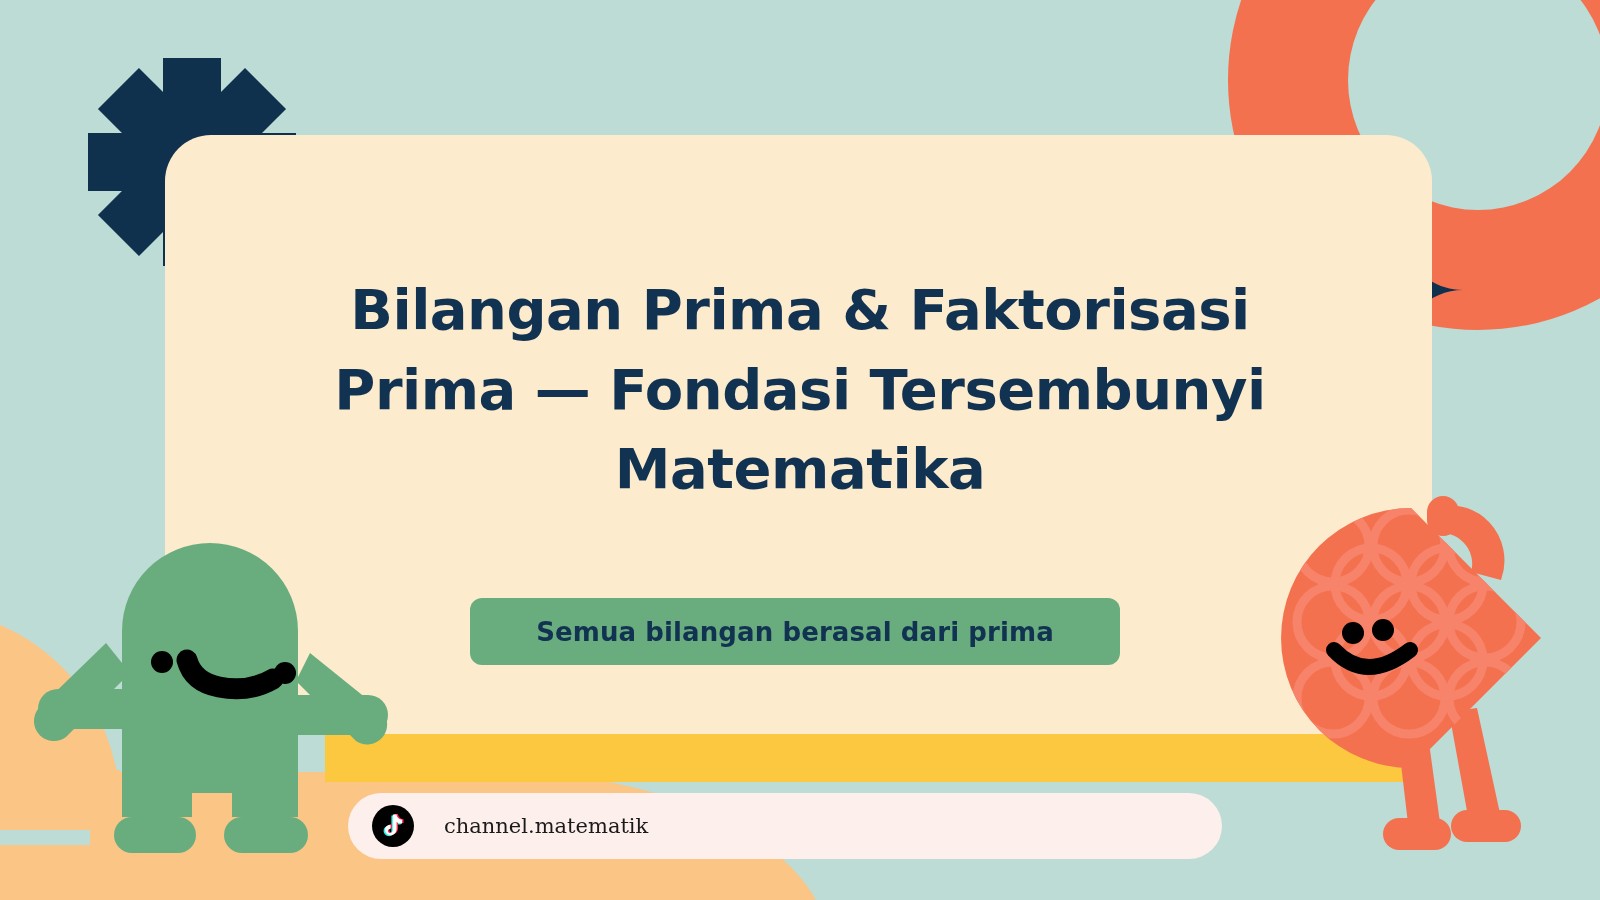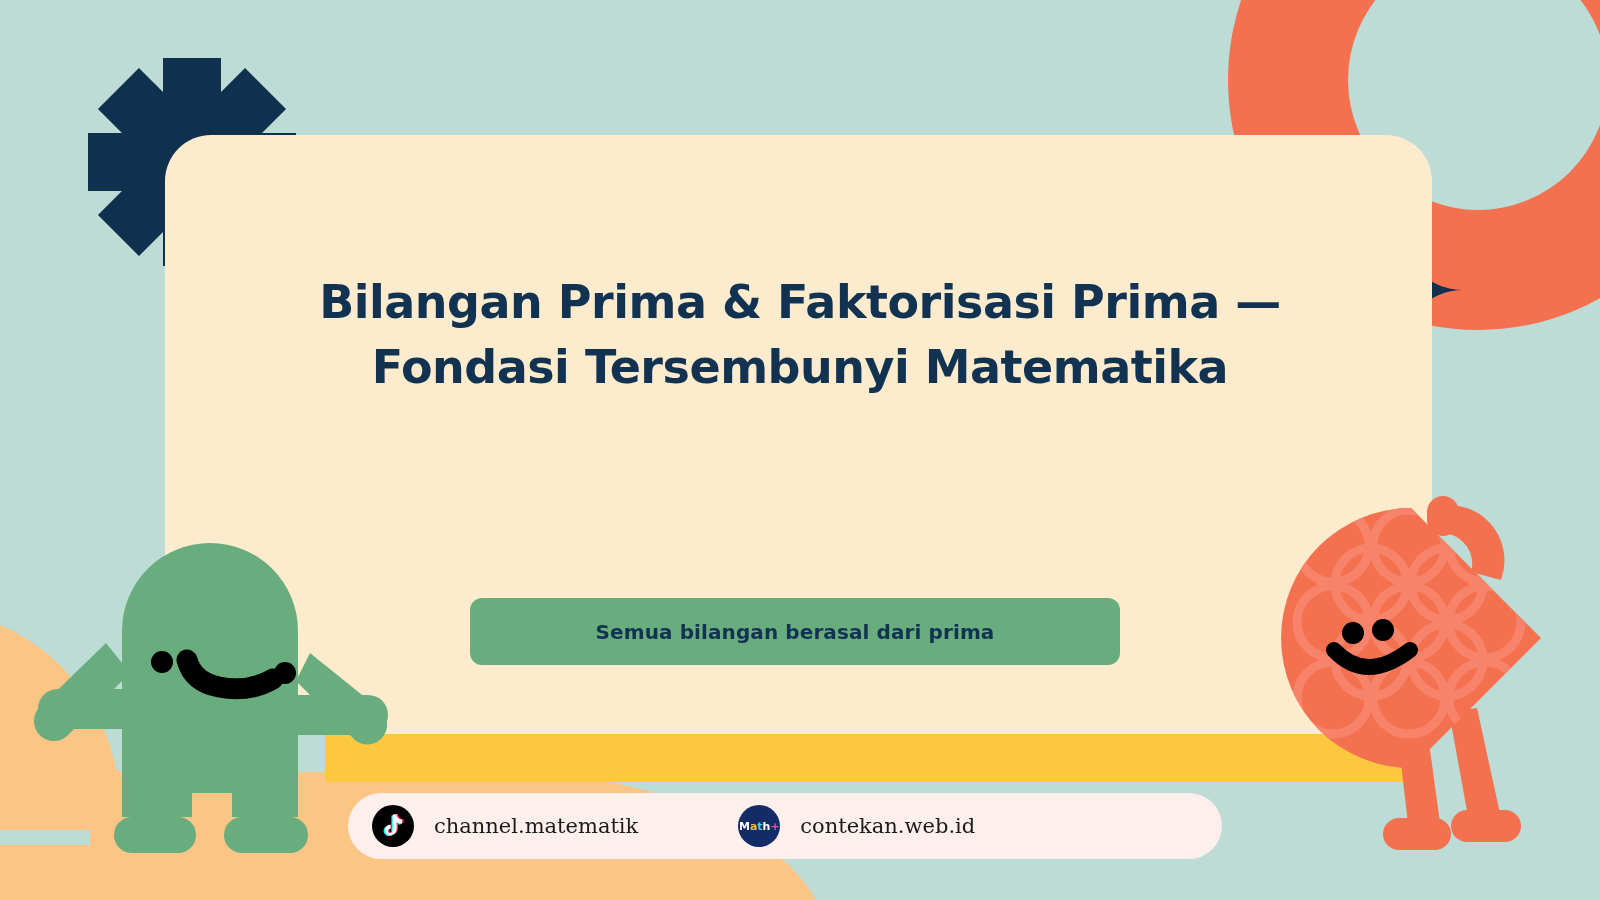--- a/index.html
+++ b/index.html
@@ -104,40 +104,40 @@
     border-radius: 46px;
     box-sizing: border-box;
   }
 
   #title {
     position: absolute;
     left: 120px; top: 135px;
     width: 1030px;
     text-align: center;
     color: #123252;
-    font-size: 46px;
+    font-size: 56px;
     font-weight: 700;
     line-height: 1.42;
     letter-spacing: -0.5px;
     font-family: "DejaVu Sans", sans-serif;
   }
 
   #subtitle-badge {
     position: absolute;
     left: 305px; top: 463px;
     width: 650px; height: 67px;
     background: #69ad7e;
     border-radius: 12px;
     display: flex;
     align-items: center;
     justify-content: center;
   }
   #subtitle-text {
     color: #123252;
-    font-size: 20px;
+    font-size: 26px;
     font-weight: 700;
     font-family: "DejaVu Sans", sans-serif;
     letter-spacing: 0.1px;
   }
 
   
   .mascot { position: absolute; }
   #mascot-green { left: 10px; top: 495px; width: 400px; height: 400px; }
   #mascot-coral { left: 1205px; top: 478px; width: 400px; height: 405px; }
 
@@ -156,21 +156,21 @@
   .social-item {
     display: flex;
     align-items: center;
   }
   .social-icon {
     width: 42px; height: 42px;
     flex: 0 0 42px;
     position: relative;
   }
   .social-label {
-    margin-left: 20px;
+    margin-left: 30px;
     color: #1a1a1a;
     font-size: 21px;
     font-family: "DejaVu Serif", serif;
     white-space: nowrap;
   }
   #social-gap-1 { width: 58px; }
   #social-gap-2 { width: 42px; }
 
   
   .tt-circle {
@@ -328,26 +328,16 @@
         </svg>
       </span>
       <span class="social-label">channel.matematik</span>
     </div>
 
     <div id="social-gap-1"></div>
 
 
     <div id="social-gap-2"></div>
 
-    <div class="social-item">
-      <span class="social-icon">
-        <span class="math-circle">
-          <span class="math-word">
-            <span>M</span><span>a</span><span>t</span><span>h</span><span>+</span>
-          </span>
-        </span>
-      </span>
-      <span class="social-label">contekan.web.id</span>
-    </div>
 
   </div>
 
 </div>
 
 </body></html>

